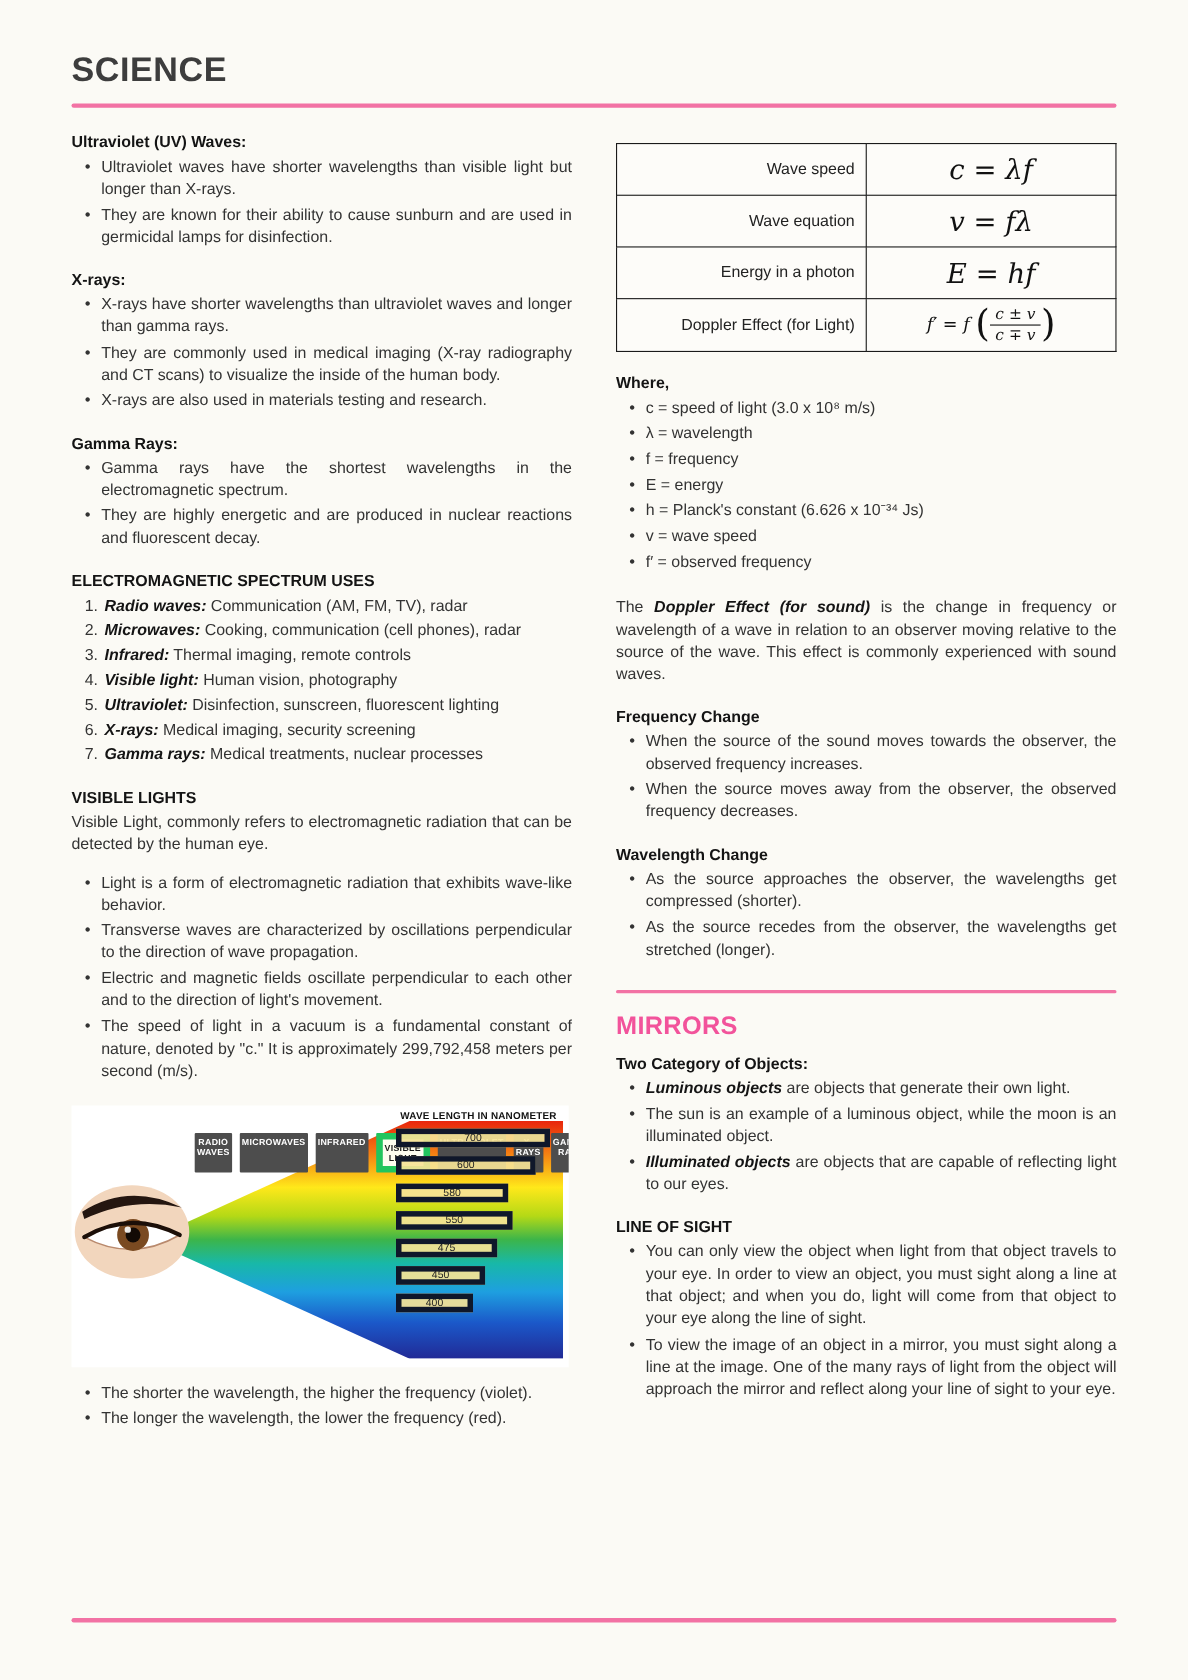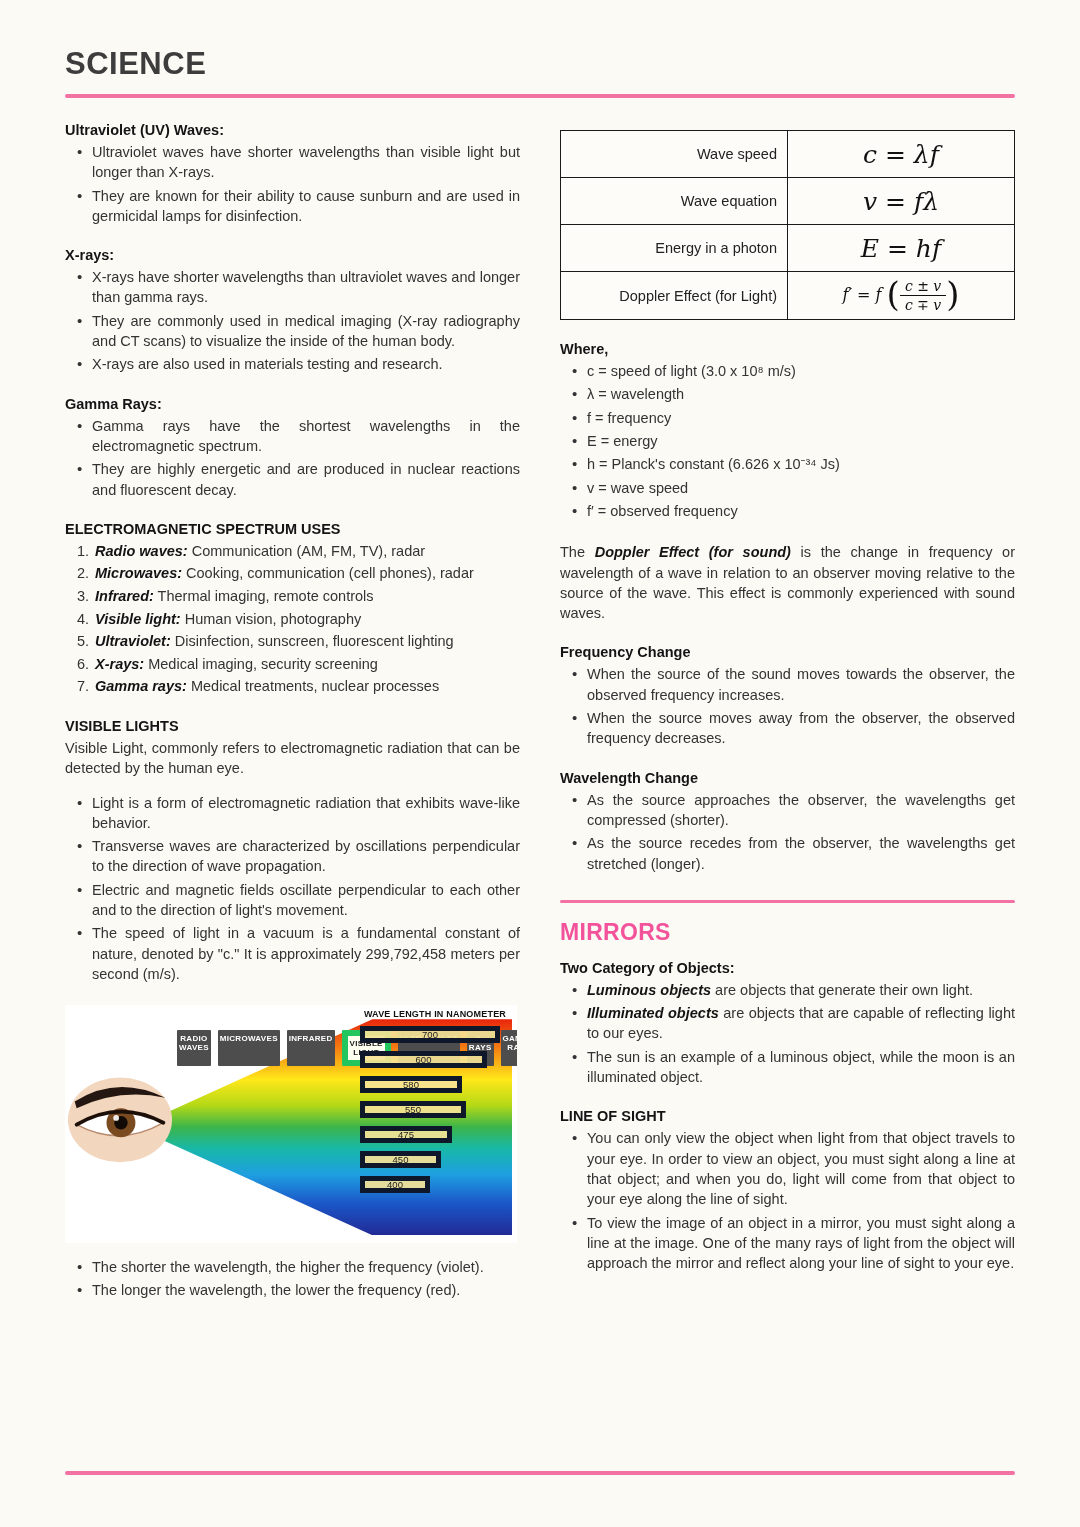--- a/index.html
+++ b/index.html
@@ -226,22 +226,22 @@
       </div>
 
       <div class="rule sep"></div>
 
       <h2 class="mirrors-h">MIRRORS</h2>
 
       <div class="sec">
         <h3 class="sec-h">Two Category of Objects:</h3>
         <ul class="bul">
           <li><span class="b">Luminous objects</span><span> are objects that generate their own light.</span></li>
+          <li><span class="b"></span><span>The sun is an example of a luminous object, while the moon is an illuminated object.</span></li>
           <li><span class="b">Illuminated objects</span><span> are objects that are capable of reflecting light to our eyes.</span></li>
-          <li><span class="b"></span><span>The sun is an example of a luminous object, while the moon is an illuminated object.</span></li>
         </ul>
       </div>
 
       <div class="sec">
         <h3 class="sec-h">LINE OF SIGHT</h3>
         <ul class="bul">
           <li>You can only view the object when light from that object travels to your eye. In order to view an object, you must sight along a line at that object; and when you do, light will come from that object to your eye along the line of sight.</li>
           <li>To view the image of an object in a mirror, you must sight along a line at the image. One of the many rays of light from the object will approach the mirror and reflect along your line of sight to your eye.</li>
         </ul>
       </div>

